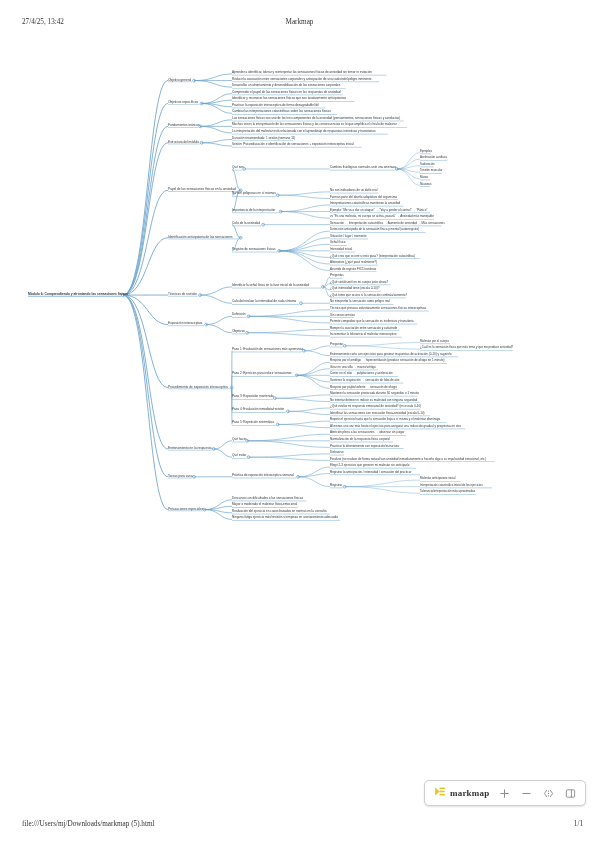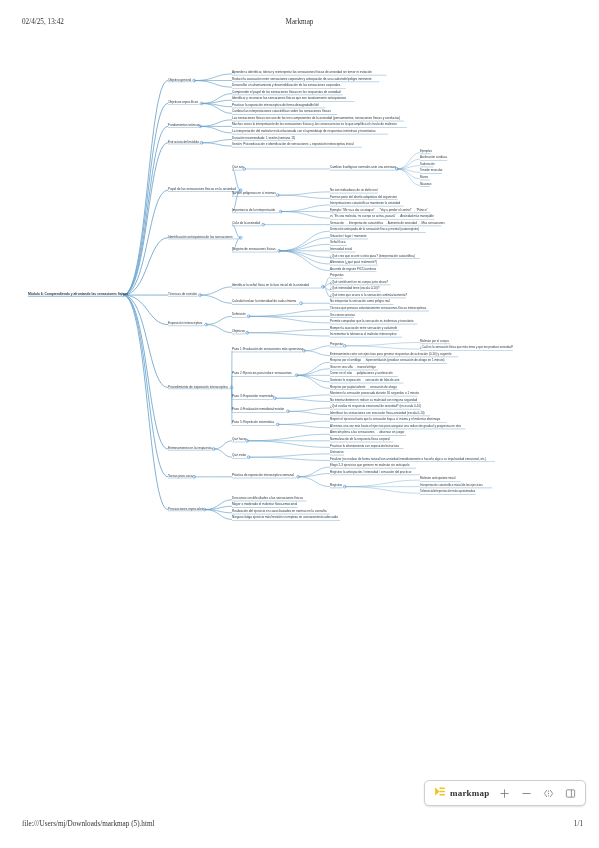--- a/index.html
+++ b/index.html
@@ -49,21 +49,21 @@
   .tb-btn{
     width:13px;height:13px;display:flex;align-items:center;justify-content:center;
     color:#8b8b8b;
   }
   .tb-btn svg{display:block;}
 </style>
 </head>
 <body>
 
 <div class="print-header">
-  <span class="ph-left">02/4/25, 13:42</span>
+  <span class="ph-left">27/4/25, 13:42</span>
   <span class="ph-center">Markmap</span>
 </div>
 
 <div id="mm-canvas">
   <svg class="mm-svg" id="mm-svg" viewBox="0 0 599 510" preserveAspectRatio="none">
       <line x1="28" y1="240.2625" x2="121.05999999999999" y2="240.2625" stroke="#6ba3cc" stroke-width="0.9" opacity="0.85"></line>
       <circle cx="123.05999999999999" cy="239.0625" r="1.8" fill="#ffffff" stroke="#5b9bd5" stroke-width="0.7"></circle>
       <line x1="168" y1="25.75" x2="192.064" y2="25.75" stroke="#6ba3cc" stroke-width="0.55" opacity="0.85"></line>
       <circle cx="194.064" cy="24.55" r="1.4" fill="#ffffff" stroke="#5b9bd5" stroke-width="0.7"></circle>
       <path d="M123.05999999999999,239.0625 C147.777,239.0625 147.777,24.55 168,24.55" fill="none" stroke="#6ba3cc" stroke-width="0.9400000000000001" opacity="0.9"></path>

